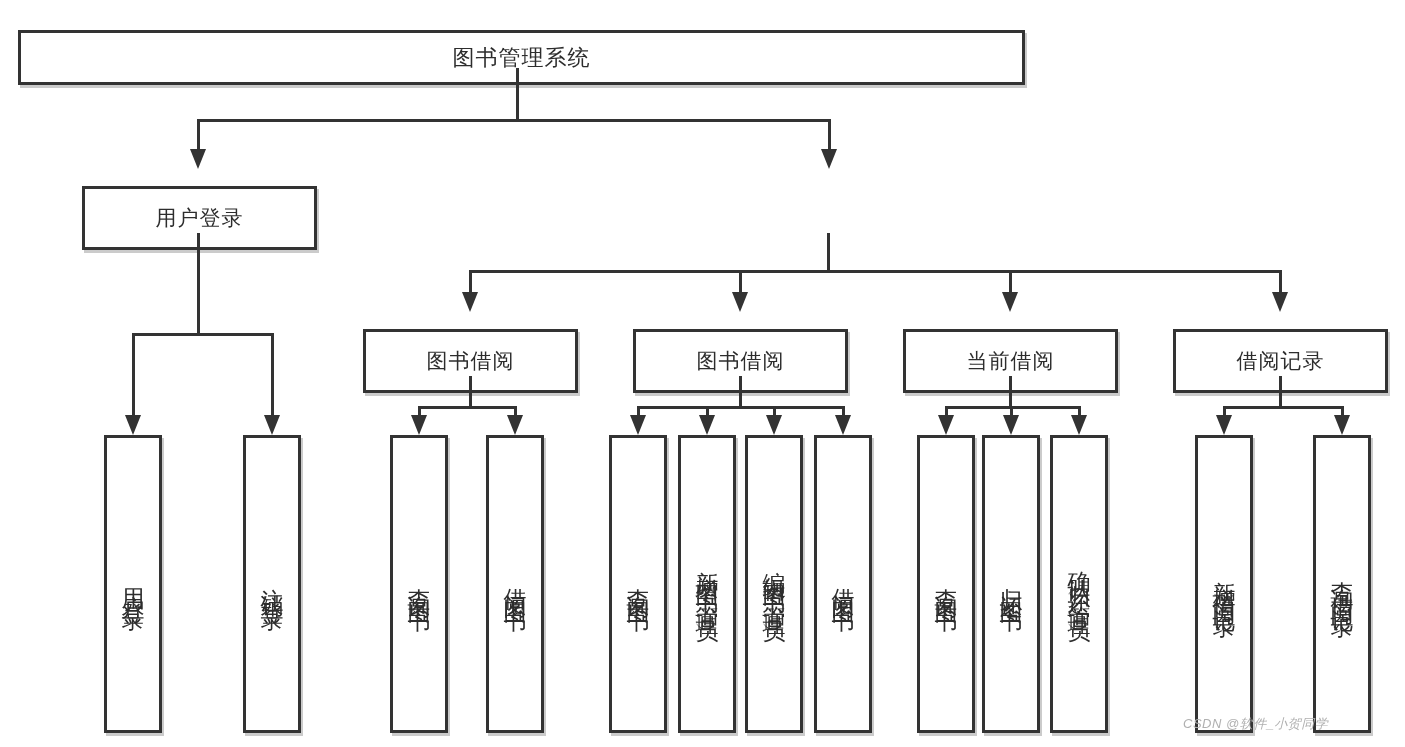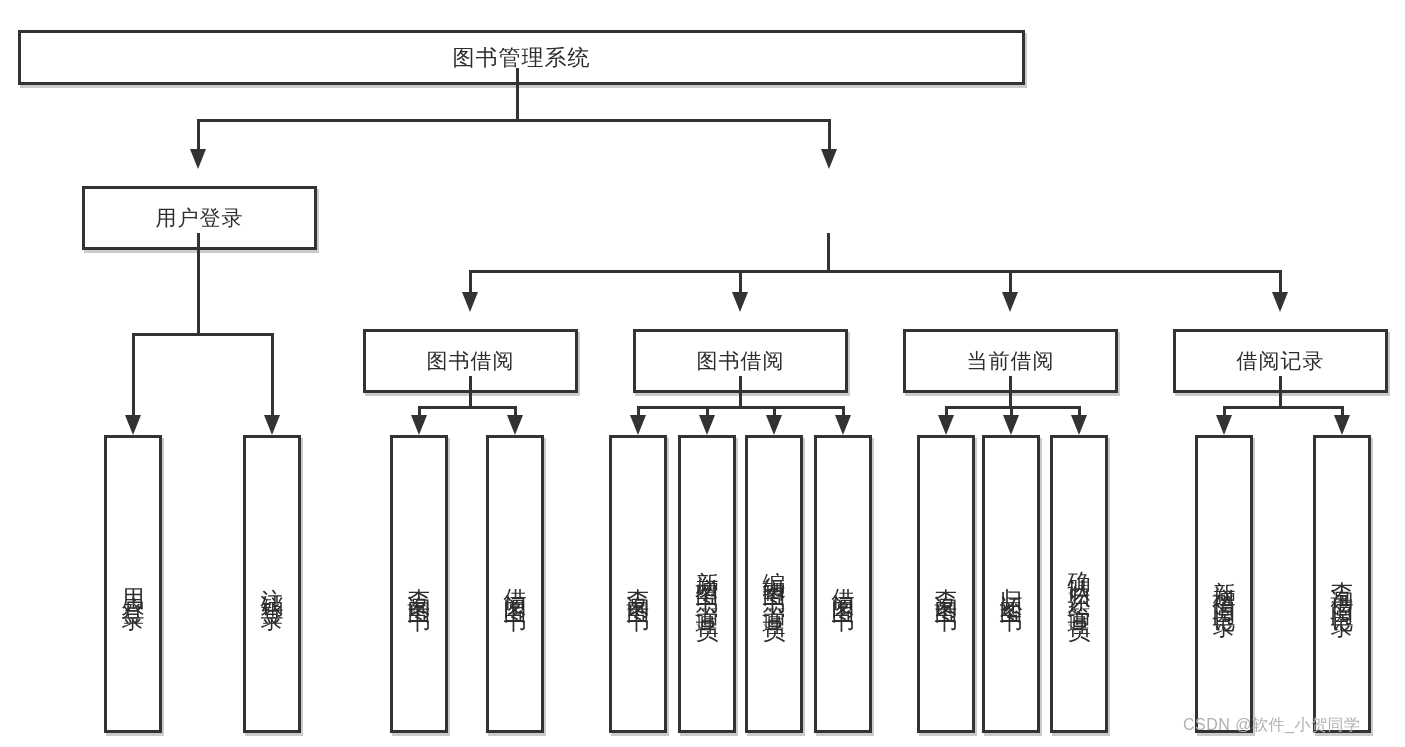--- a/index.html
+++ b/index.html
@@ -77,25 +77,26 @@
     height: 0;
     border-left: 8px solid transparent;
     border-right: 8px solid transparent;
     border-top: 20px solid var(--line);
   }
 
   .watermark {
     position: absolute;
     left: 1183px;
     top: 715px;
-    font-size: 16px;
+    font-size: 13px;
     color: var(--watermark);
     letter-spacing: 0.5px;
     z-index: 10;
     white-space: nowrap;
+    font-style: italic;
   }
 </style>
 </head>
 <body>
 
 <div class="stage">
 
   <div class="hbox root" style="left:18px; top:13px; width:1007px; height:55px;">
     <span>图书管理系统</span>
   </div>

